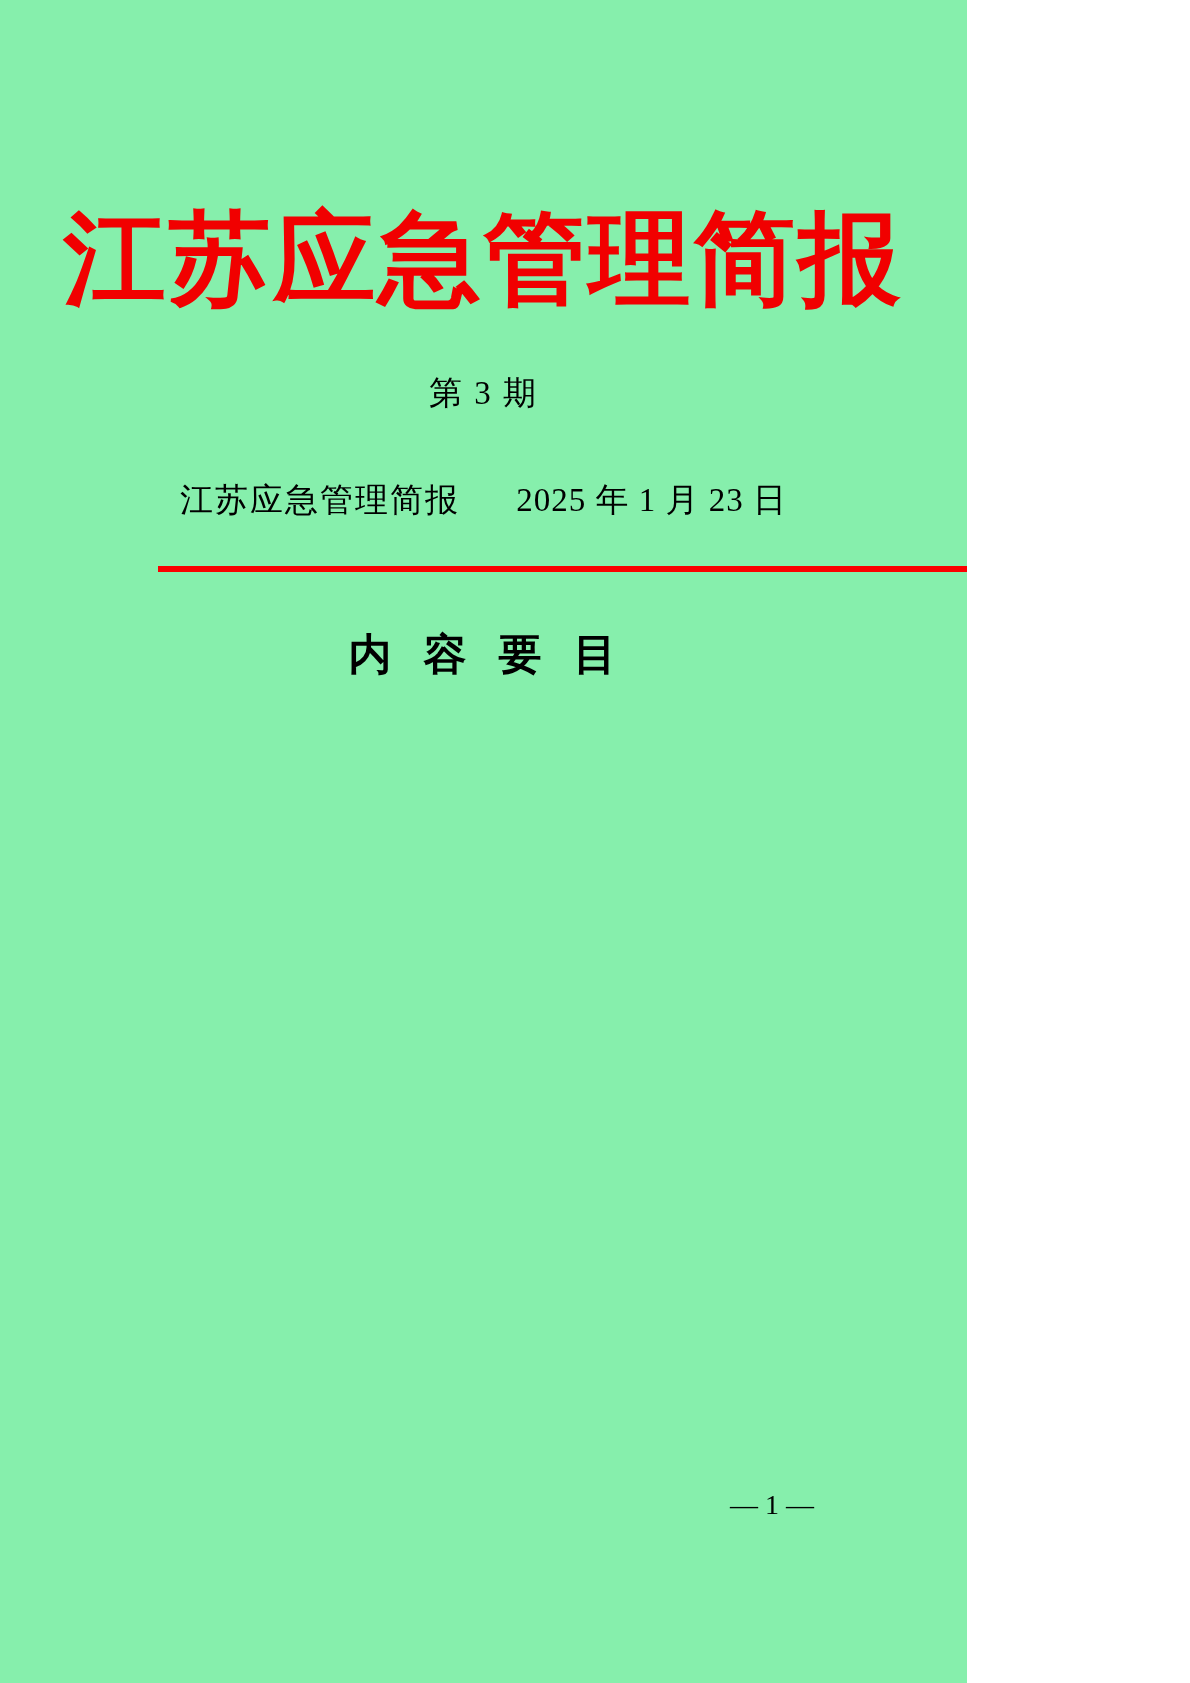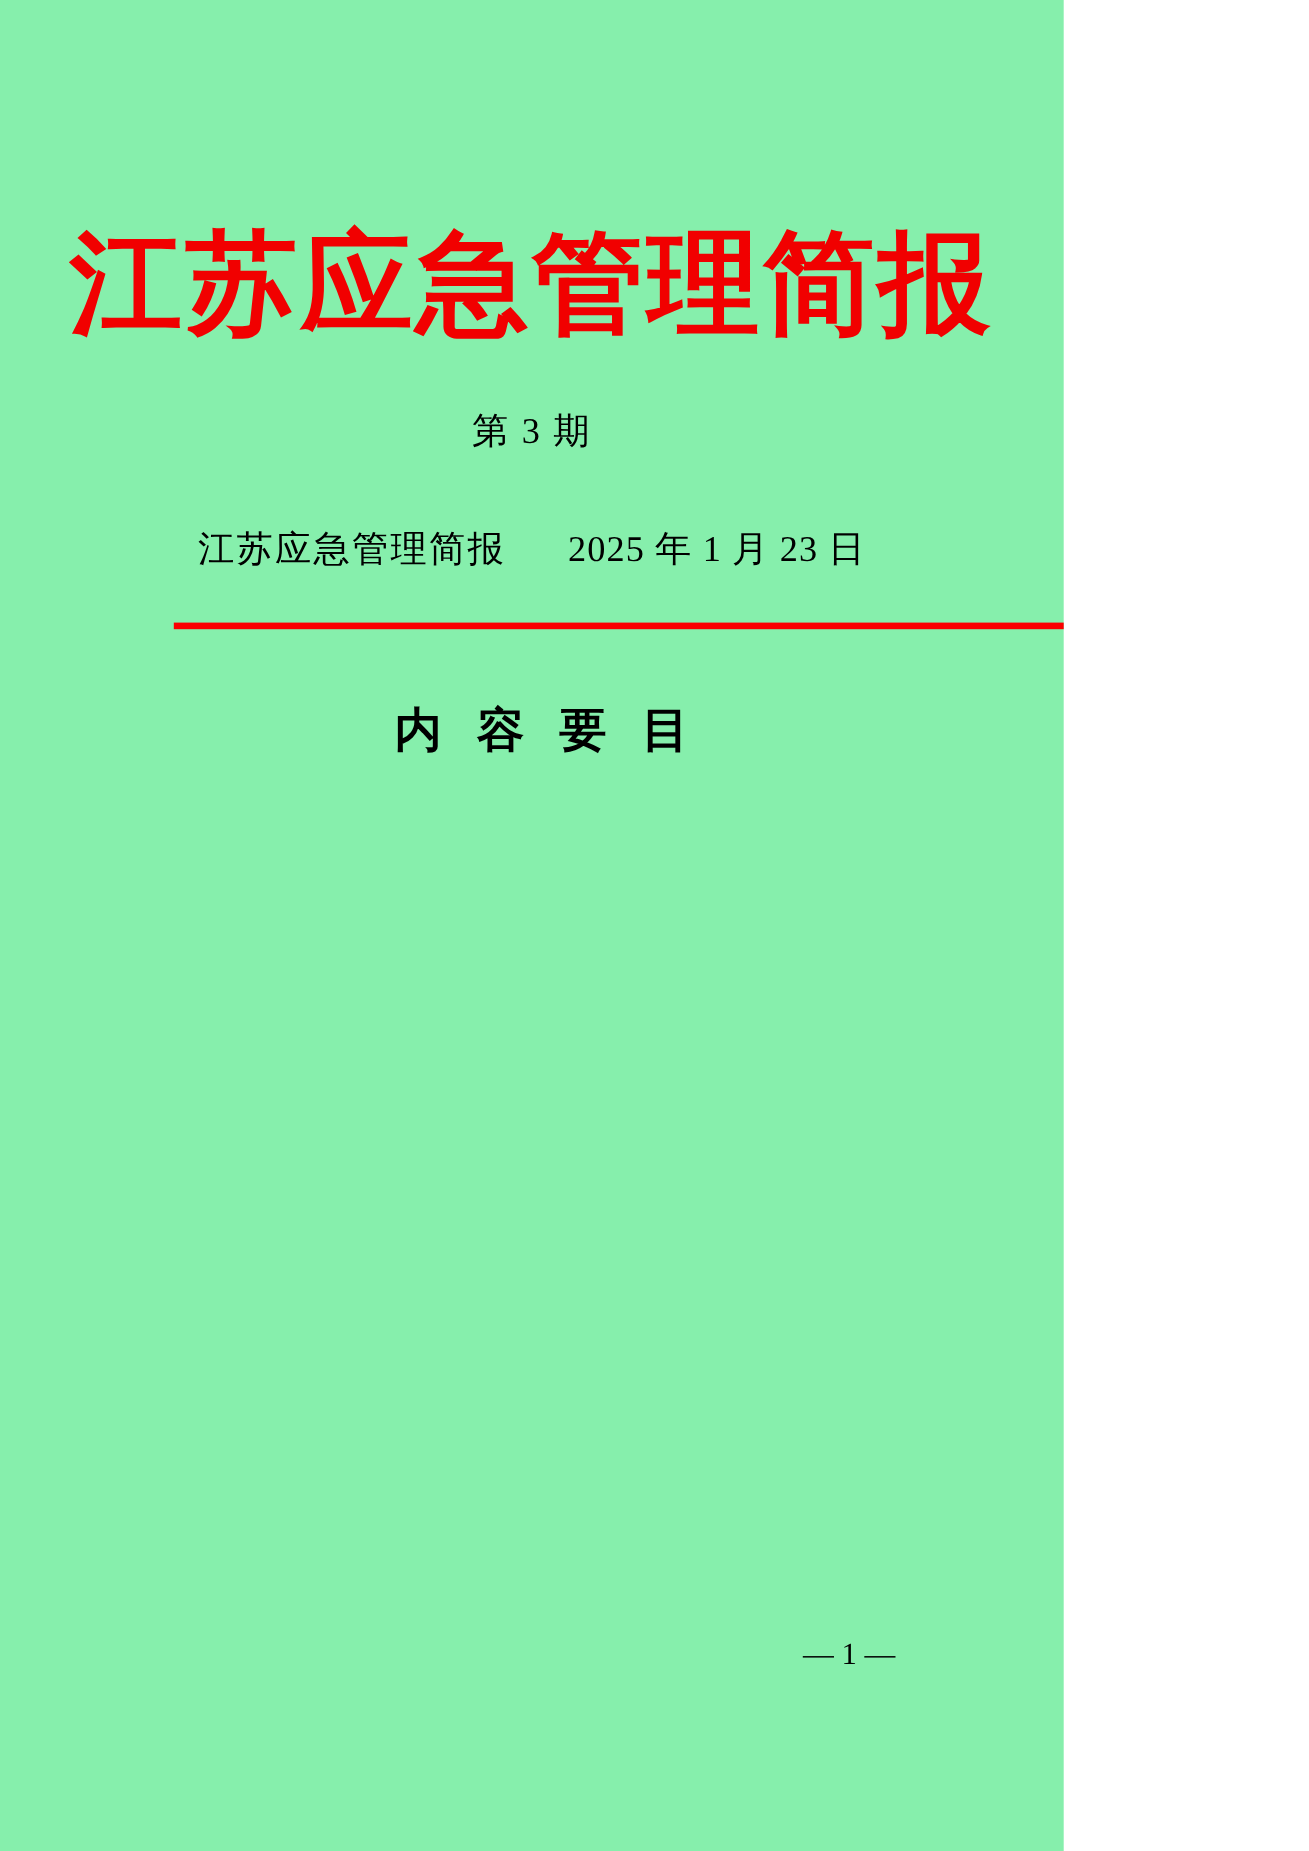--- a/index.html
+++ b/index.html
@@ -65,21 +65,21 @@
     left: 158px;
     width: 898px;
     height: 6px;
     background: #fb0000;
   }
   .toc-heading {
     position: absolute;
     top: 624px;
     left: 0;
     width: 100%;
-    margin: 10px;
+    margin: 0;
     text-align: center;
     font-family: "Liberation Sans", "DejaVu Sans", sans-serif;
     font-weight: bold;
     font-size: 43px;
     line-height: 60px;
     word-spacing: 16px;
     letter-spacing: 2px;
     color: #000000;
   }
   .toc {

